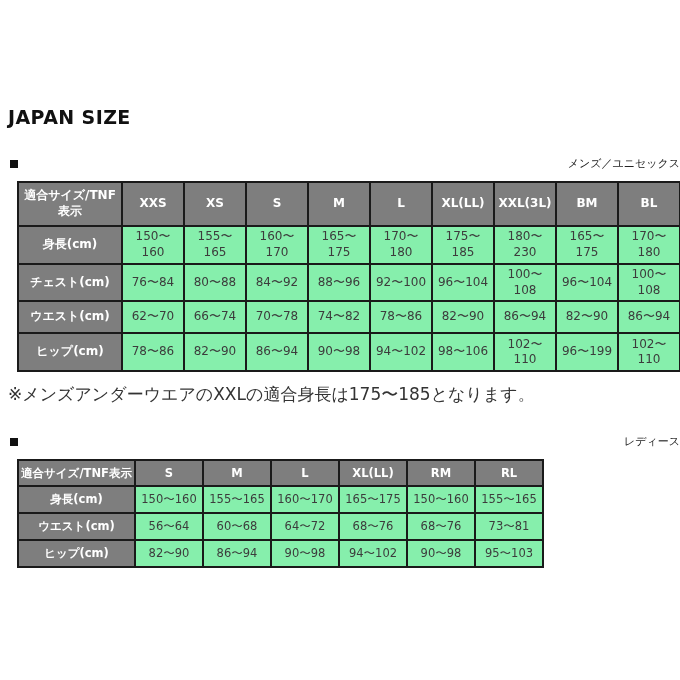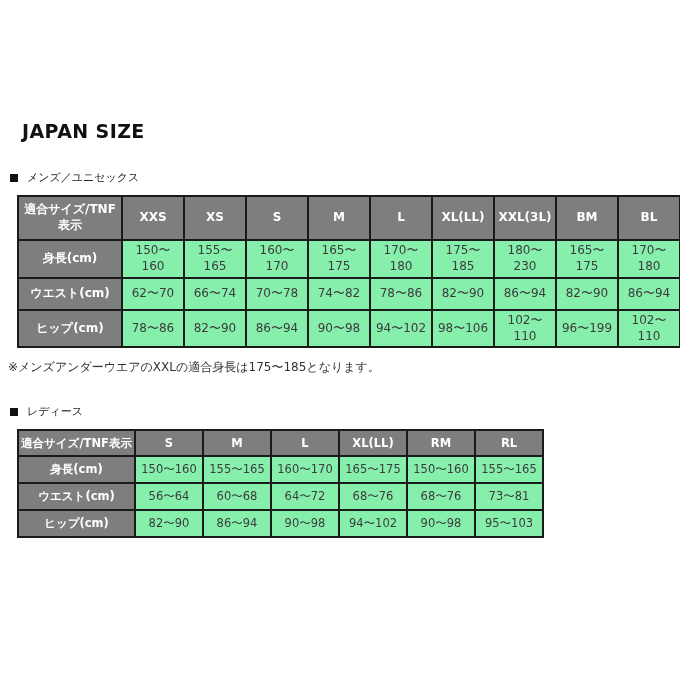--- a/index.html
+++ b/index.html
@@ -6,35 +6,36 @@
   body {
     width: 680px; height: 680px;
     background: #ffffff;
     font-family: "DejaVu Sans", "Liberation Sans", sans-serif;
     overflow: hidden;
     color: #222;
   }
   .canvas { width: 680px; height: 680px; position: relative; }
 
   .page-title {
-    margin: 14px;
+    margin: 0;
     padding: 106px 0 0 8px;
     font-size: 19px;
     font-weight: bold;
     color: #111;
     letter-spacing: 0.4px;
   }
 
   .section-head {
     display: flex;
     align-items: center;
     gap: 9px;
     margin: 30px 0 12px 10px;
     font-size: 11px;
     color: #222;
+    justify-content: space-between;
   }
   .bullet {
     width: 8px; height: 8px;
     background: #111;
     display: inline-block;
     flex: 0 0 auto;
   }
   .section-label { line-height: 1; }
 
   table.size-table {
@@ -67,21 +68,21 @@
   table.mens tbody tr:nth-child(2) { height: 32px; }
   table.mens tbody tr:nth-child(3) { height: 32px; }
   table.mens tbody tr:nth-child(4) { height: 38px; }
 
   table.ladies { width: 527px; font-size: 11.5px; }
   table.ladies thead tr { height: 26px; }
   table.ladies tbody tr { height: 27px; }
 
   .footnote {
     margin: 11px 0 0 8px;
-    font-size: 12px;
+    font-size: 17px;
     color: #333;
   }
   .section-head.second { }
 </style>
 </head>
 <body>
 
 <div class="canvas">
 
   <h1 class="page-title">JAPAN SIZE</h1>
@@ -134,20 +135,34 @@
           <td>175〜
 185</td>
           <td>180〜
 230</td>
           <td>165〜
 175</td>
           <td>170〜
 180</td>
         </tr>
         <tr>
+          <th>チェスト(cm)</th>
+          <td>76〜84</td>
+          <td>80〜88</td>
+          <td>84〜92</td>
+          <td>88〜96</td>
+          <td>92〜100</td>
+          <td>96〜104</td>
+          <td>100〜
+108</td>
+          <td>96〜104</td>
+          <td>100〜
+108</td>
+        </tr>
+        <tr>
           <th>ウエスト(cm)</th>
           <td>62〜70</td>
           <td>66〜74</td>
           <td>70〜78</td>
           <td>74〜82</td>
           <td>78〜86</td>
           <td>82〜90</td>
           <td>86〜94</td>
           <td>82〜90</td>
           <td>86〜94</td>

